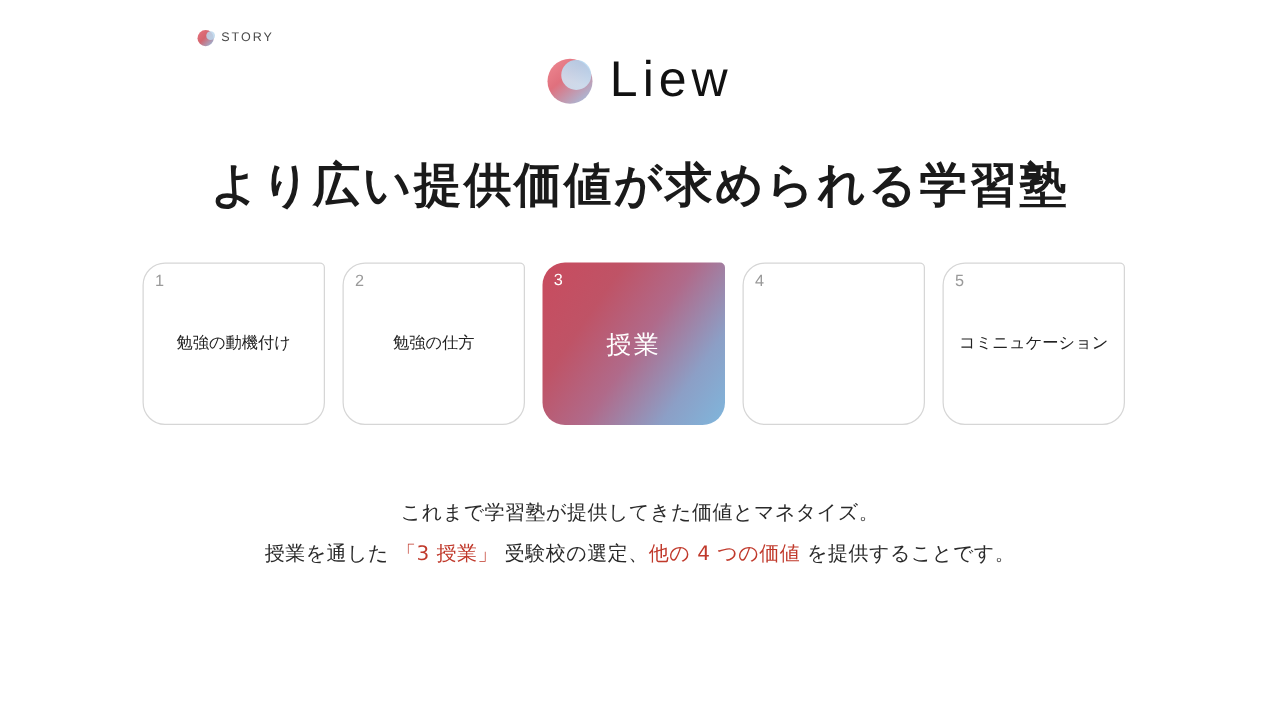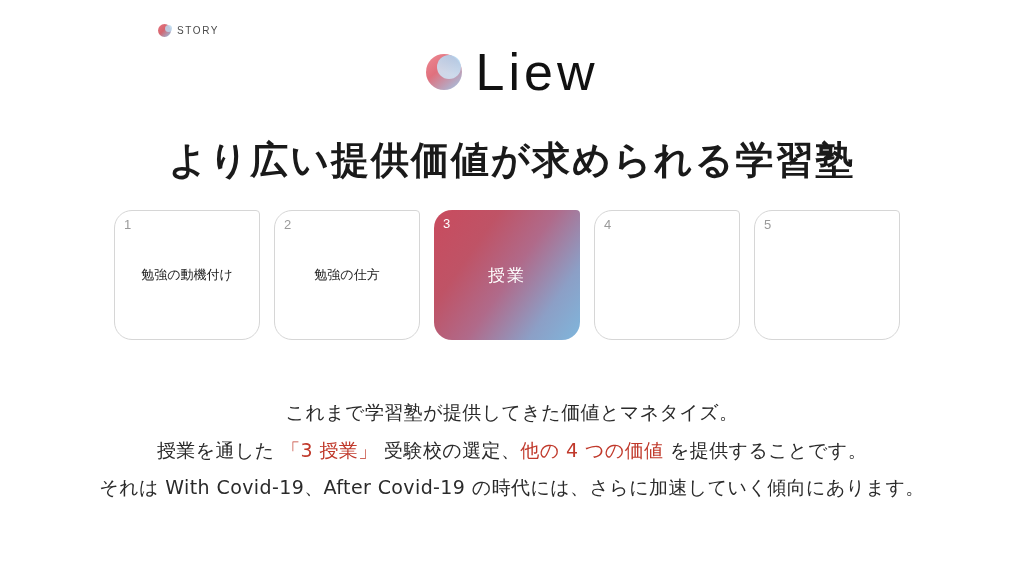--- a/index.html
+++ b/index.html
@@ -74,31 +74,31 @@
     position: absolute;
     left: 11px;
     top: 1px;
     width: 24px;
     height: 24px;
     border-radius: 50%;
     background: linear-gradient(200deg, #a9d0ee 0%, #cfe3f3 70%);
     opacity: .88;
   }
   .logo-text {
-    font-size: 52px;
+    font-size: 40px;
     letter-spacing: 4px;
     font-weight: 400;
     color: #111111;
     font-family: "Liberation Sans", sans-serif;
   }
 
   
   .title {
     position: absolute;
-    top: 110px;
+    top: 98px;
     left: 0;
     width: 100%;
     text-align: center;
     font-size: 38px;
     font-weight: bold;
     letter-spacing: 2px;
     color: #1a1a1a;
     font-family: "DejaVu Sans", "Liberation Sans", sans-serif;
   }
 
@@ -140,36 +140,36 @@
     font-family: "DejaVu Sans", "Liberation Sans", sans-serif;
   }
   .card.highlight {
     background: linear-gradient(125deg, #c94b5e 0%, #bf5366 28%, #b06a8a 52%, #8c9fc6 78%, #7fb6dc 100%);
     border: none;
     border-radius: 18px 4px 18px 18px;
   }
   .card.highlight .num { color: #ffffff; }
   .card.highlight .label {
     color: #ffffff;
-    font-size: 17px;
+    font-size: 20px;
     font-weight: 500;
     letter-spacing: 2px;
   }
 
   
   .body-copy {
     position: absolute;
     top: 398px;
     left: 0;
     width: 100%;
     text-align: center;
   }
   .body-copy p {
     margin: 0 0 9px 0;
-    font-size: 19px;
+    font-size: 16px;
     line-height: 1.5;
     color: #2a2a2a;
     font-family: "DejaVu Sans", "Liberation Sans", sans-serif;
     letter-spacing: .4px;
   }
   .accent { color: #c0392b; }
 </style>
 </head>
 <body>
 
@@ -201,23 +201,23 @@
     <span class="num">3</span>
     <span class="label">授業</span>
   </div>
 
   <div class="card">
     <span class="num">4</span>
   </div>
 
   <div class="card">
     <span class="num">5</span>
+    <span class="label">コミニュケーション</span>
   </div>
 
 </div>
 
 <div class="body-copy">
   <p>これまで学習塾が提供してきた価値とマネタイズ。</p>
   <p>
     <span>授業を通した </span><span class="accent">「3 授業」</span><span> 受験校の選定、</span><span class="accent">他の 4 つの価値</span><span> を提供することです。</span>
   </p>
-  <p>それは With Covid-19、After Covid-19 の時代には、さらに加速していく傾向にあります。</p>
 </div>
 
 </body></html>

